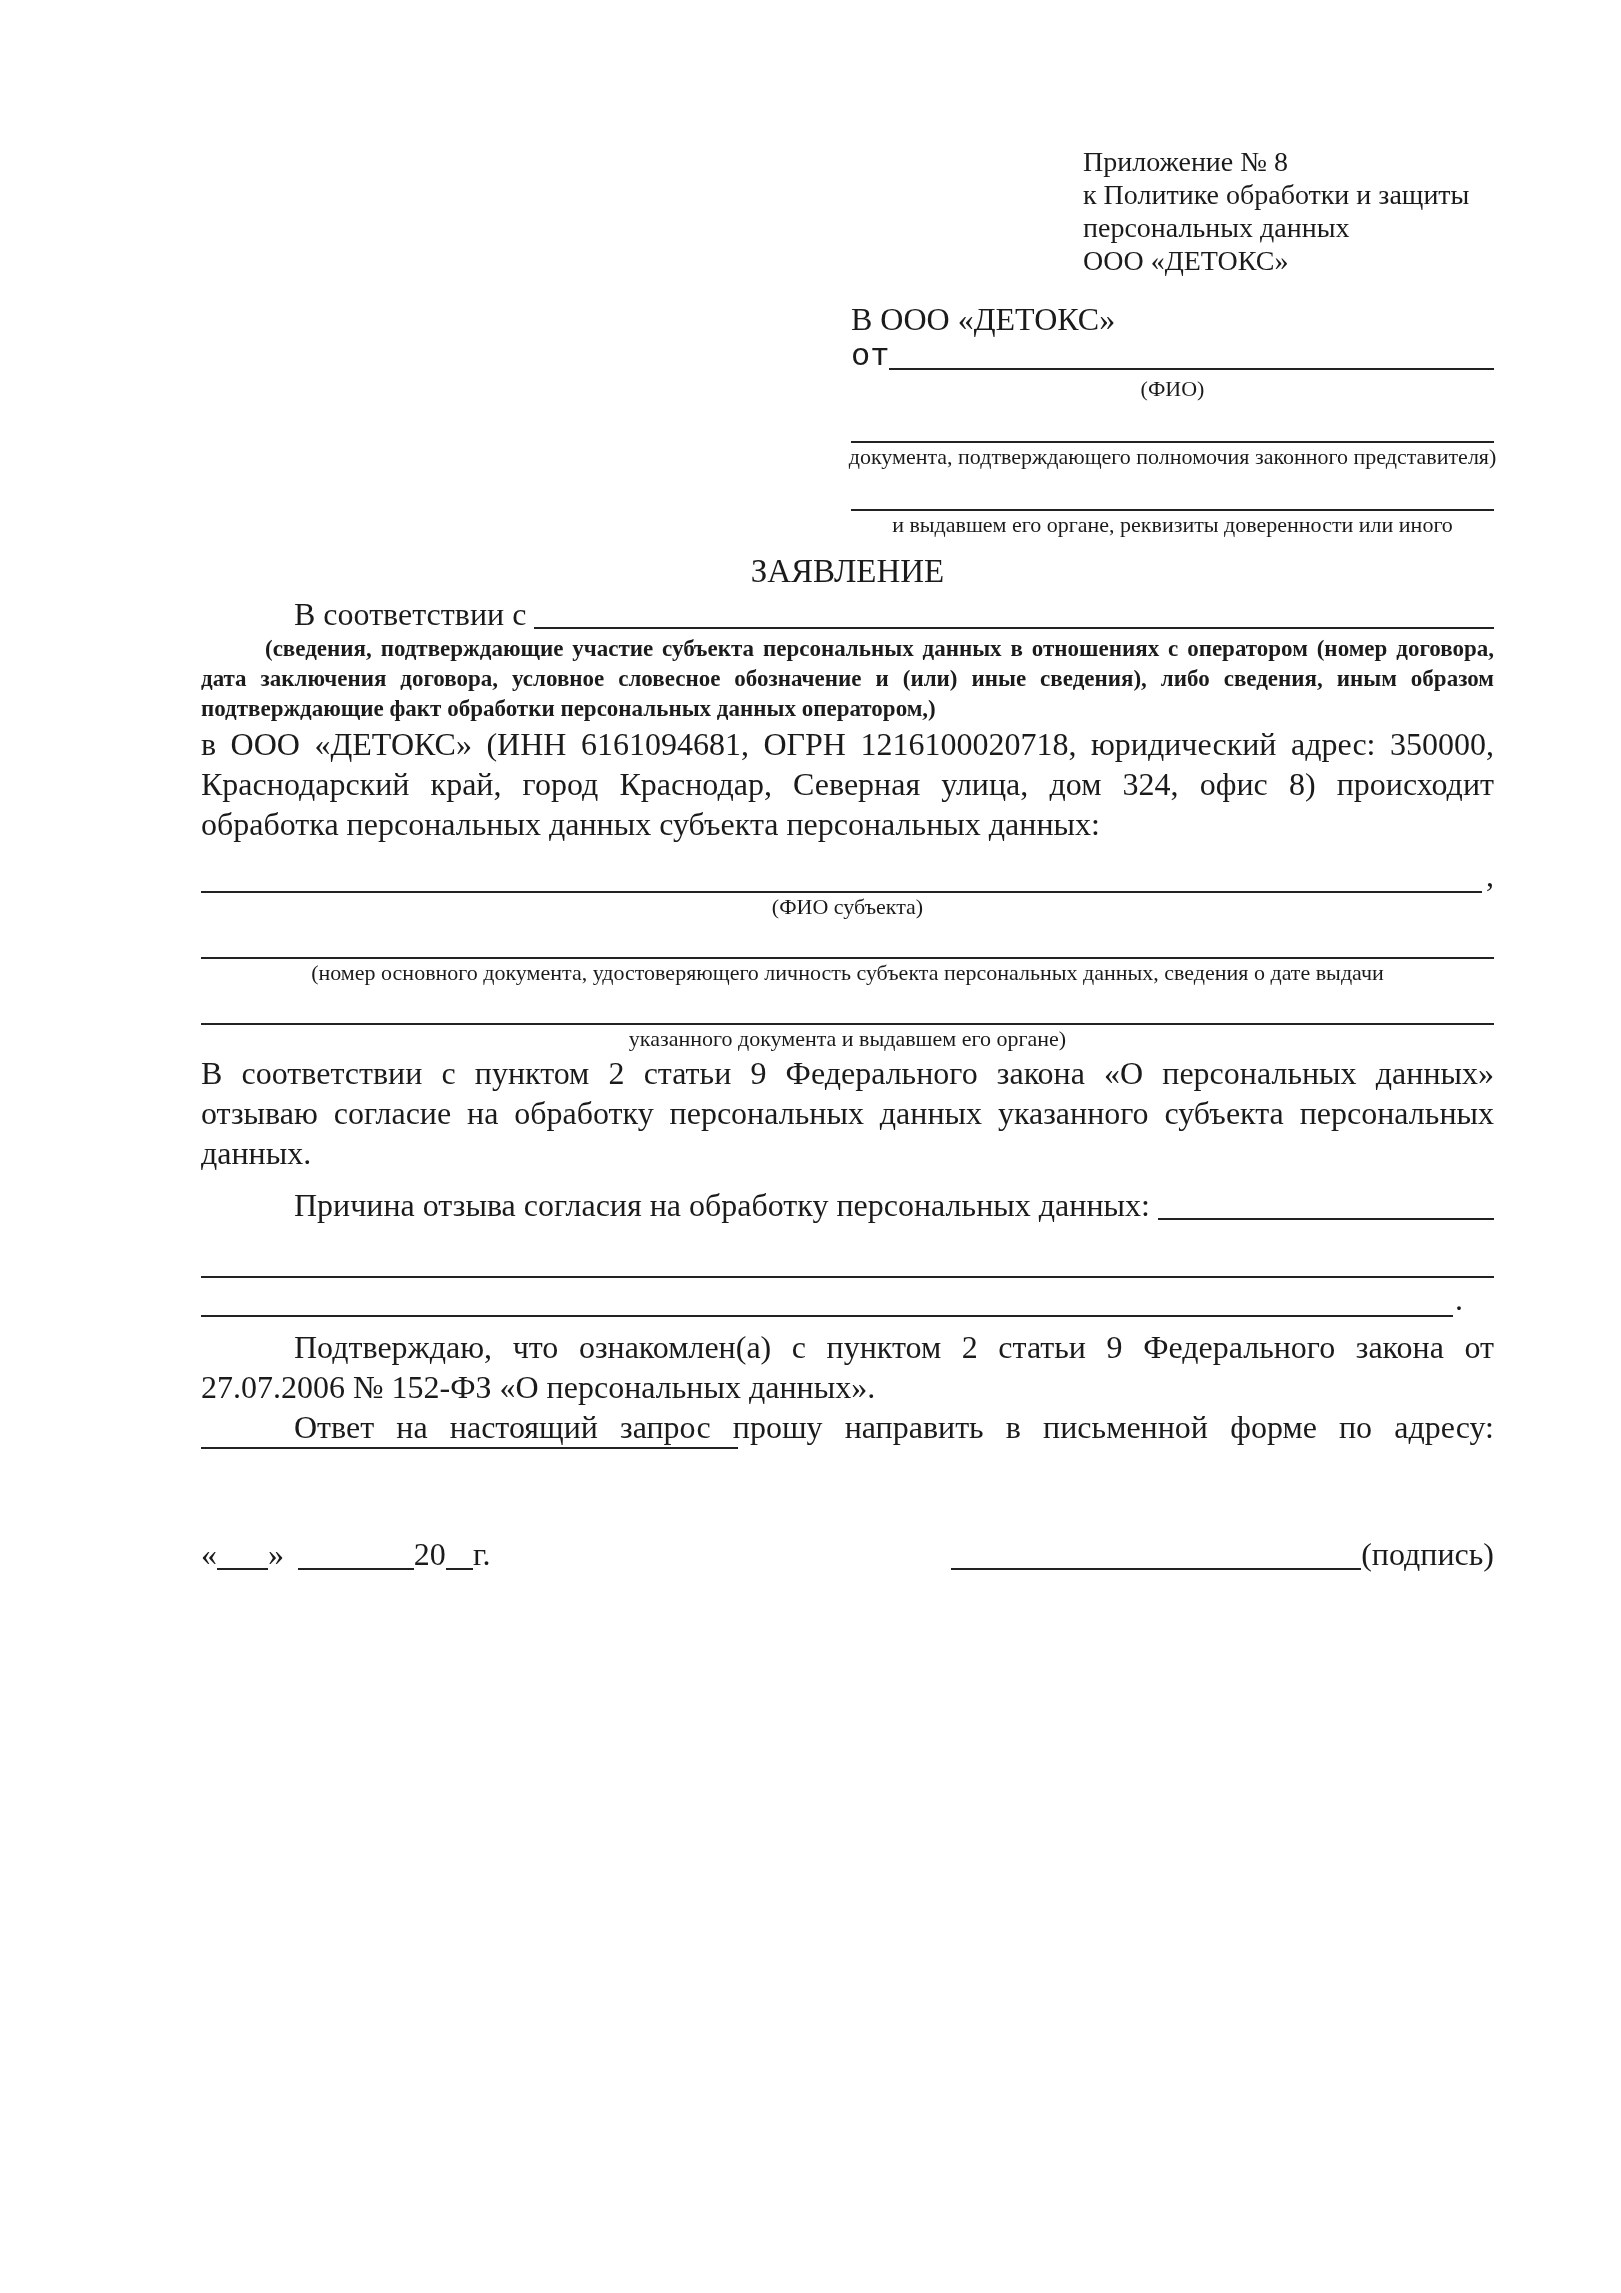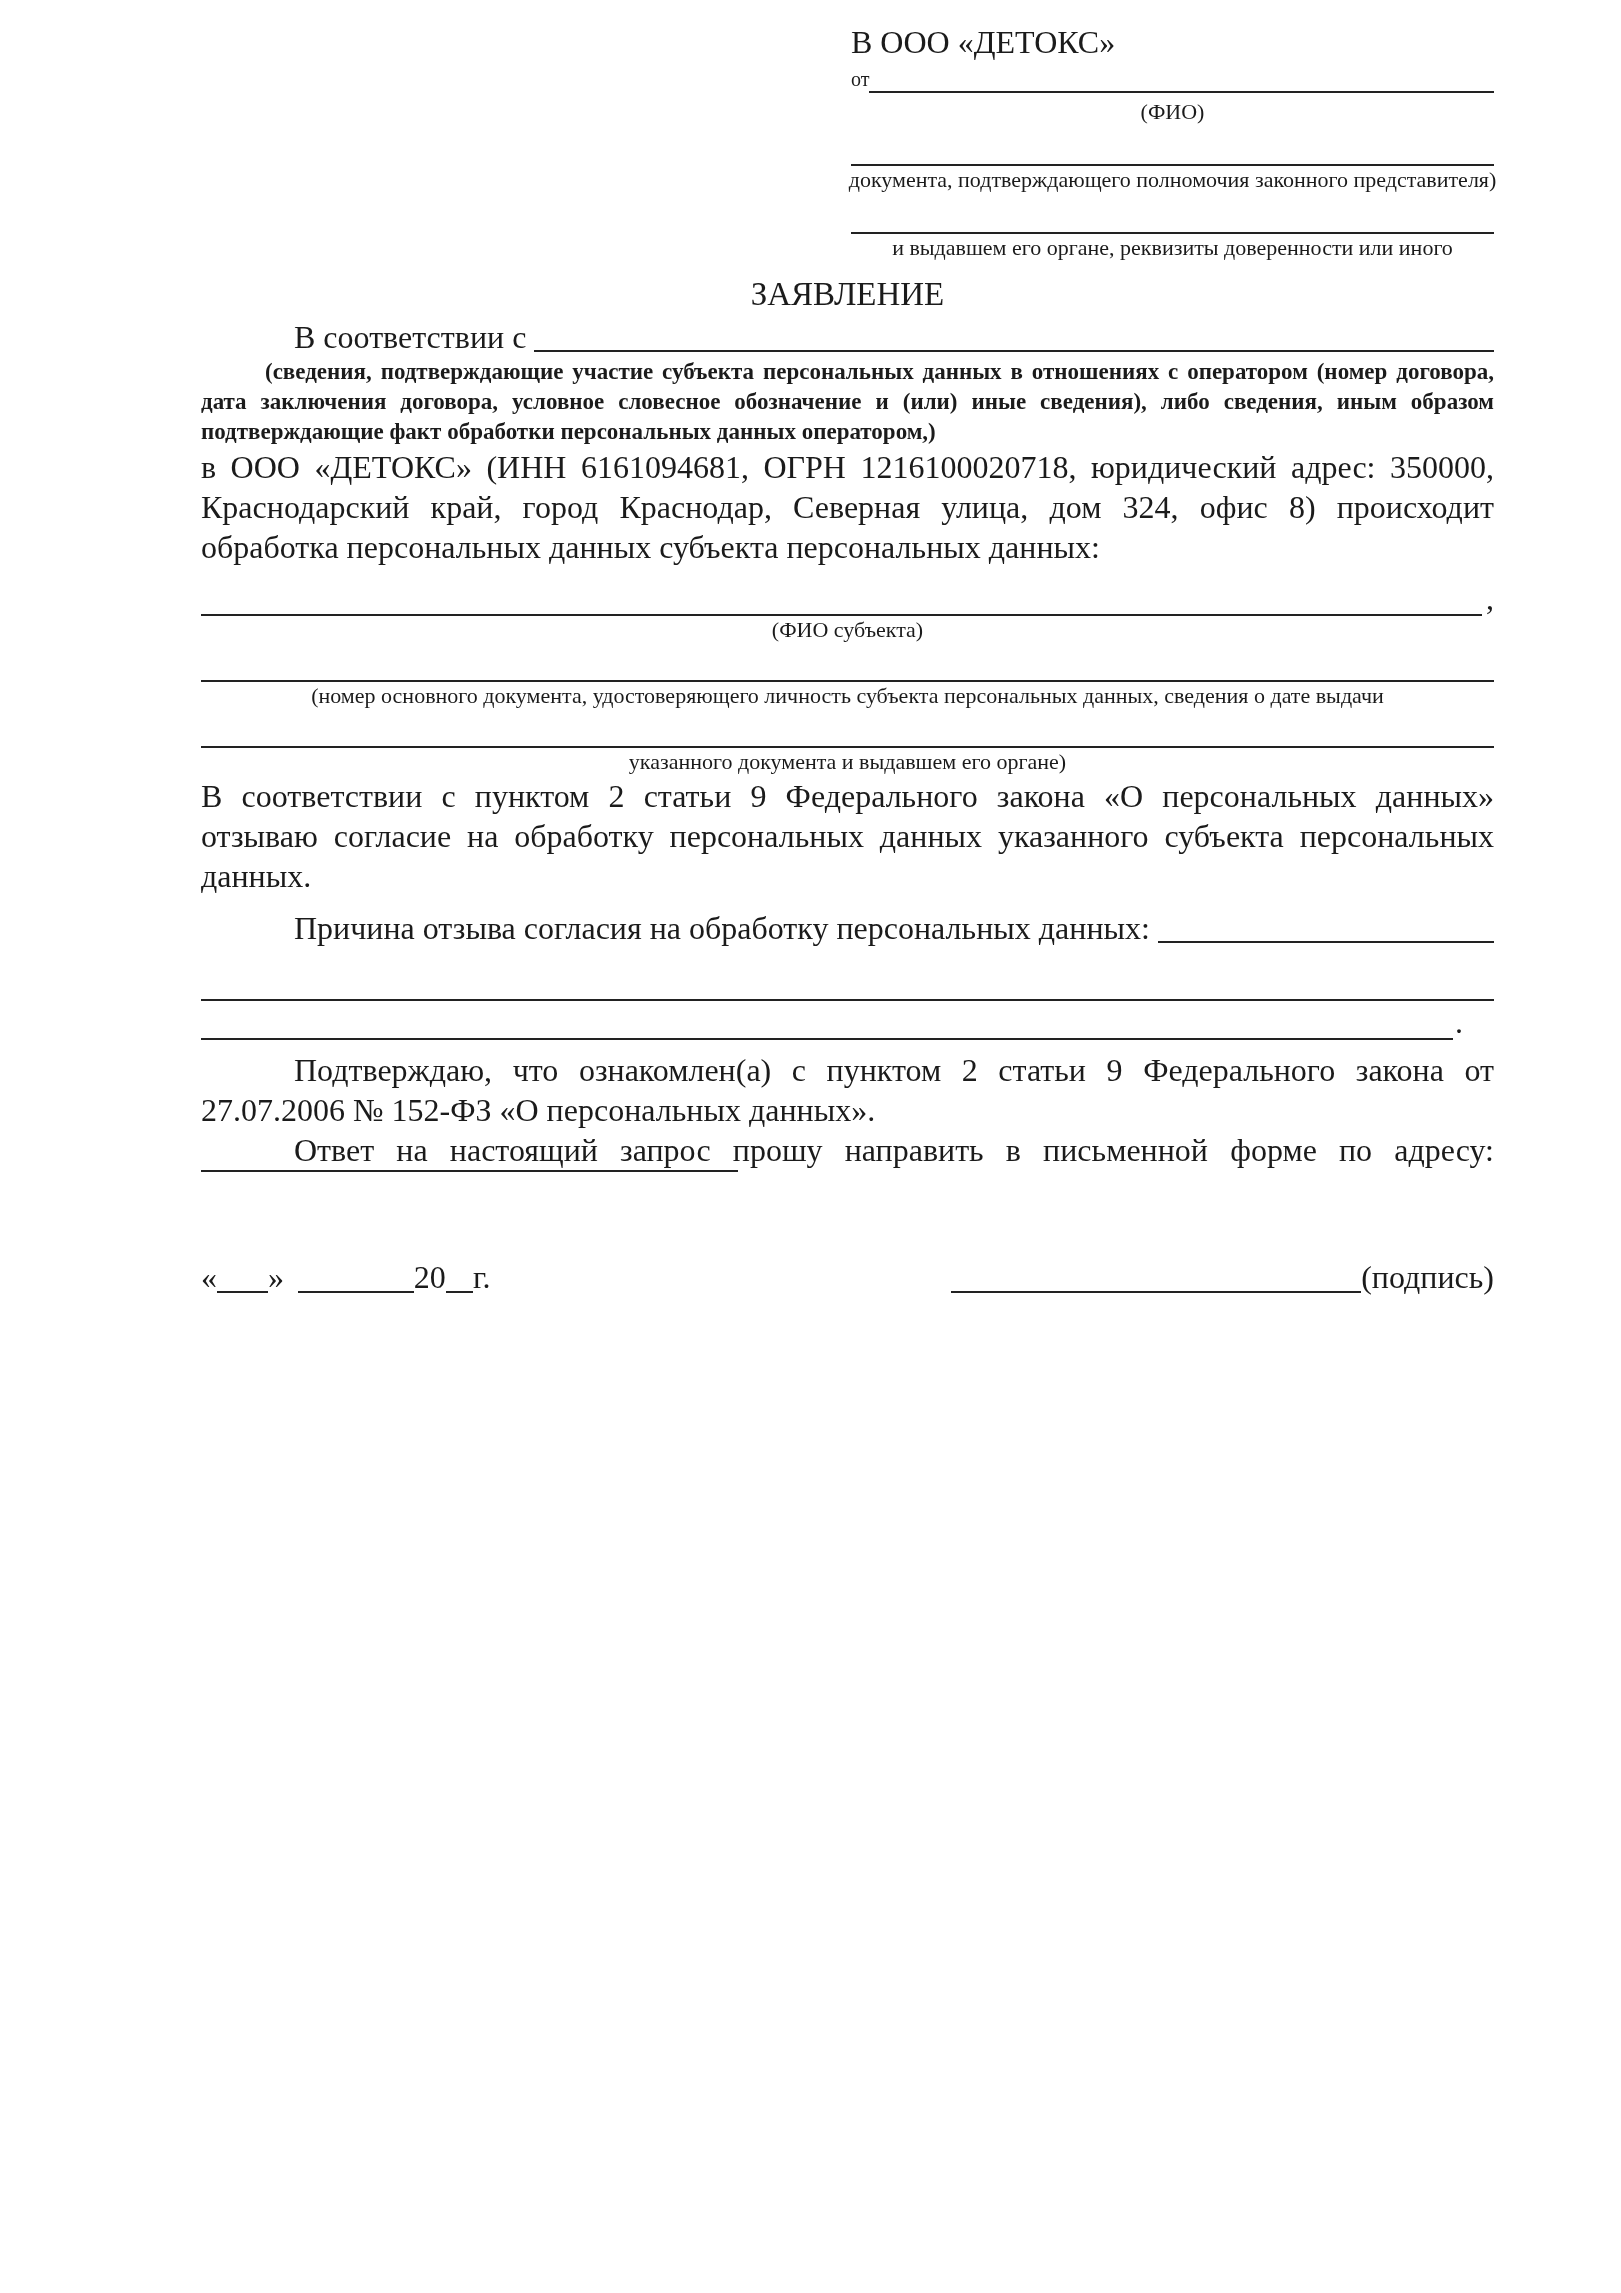--- a/index.html
+++ b/index.html
@@ -31,21 +31,21 @@
   .title{
     margin:118px auto 0 auto;
     width:1206px;
     font-size:37px;line-height:47px;
     font-weight:bold;
     text-align:center;
   }
   
   .addressee{margin-top:23.5px;margin-left:650px;width:643px;}
   .addressee .to{font-size:32px;line-height:37px;}
-  .from-row{display:flex;align-items:flex-end;font-size:20px;line-height:37px;}
+  .from-row{display:flex;align-items:flex-end;font-size:32px;line-height:37px;font-family:Liberation Mono, monospace;}
   .from-row .fill{flex:1;margin-bottom:4.9px;}
   .caption{
     display:flex;justify-content:center;
     font-size:22px;line-height:27.4px;
     text-align:center;
   }
   .caption span{white-space:nowrap;}
   .blank-group{margin-top:9.8px;}
   .blank-group .blank-line{height:29px;}
   
@@ -82,20 +82,26 @@
   .f-month{width:116px;margin-left:13.7px;}
   .f-year{width:27.4px;}
   .sig-group{display:flex;align-items:flex-end;}
   .sig-group .fill{width:410px;margin-bottom:4.9px;}
 </style>
 </head>
 <body>
 
 <div class="page">
 
+  <div class="header-block">
+    <div>Приложение № 8</div>
+    <div>к Политике обработки и защиты</div>
+    <div>персональных данных</div>
+    <div>ООО «ДЕТОКС»</div>
+  </div>
 
 
   <div class="addressee">
     <div class="to">В ООО «ДЕТОКС»</div>
     <div class="from-row">
       <span class="lbl">от </span>
       <span class="fill"></span>
     </div>
     <div class="caption">
       <span>(ФИО)</span>

